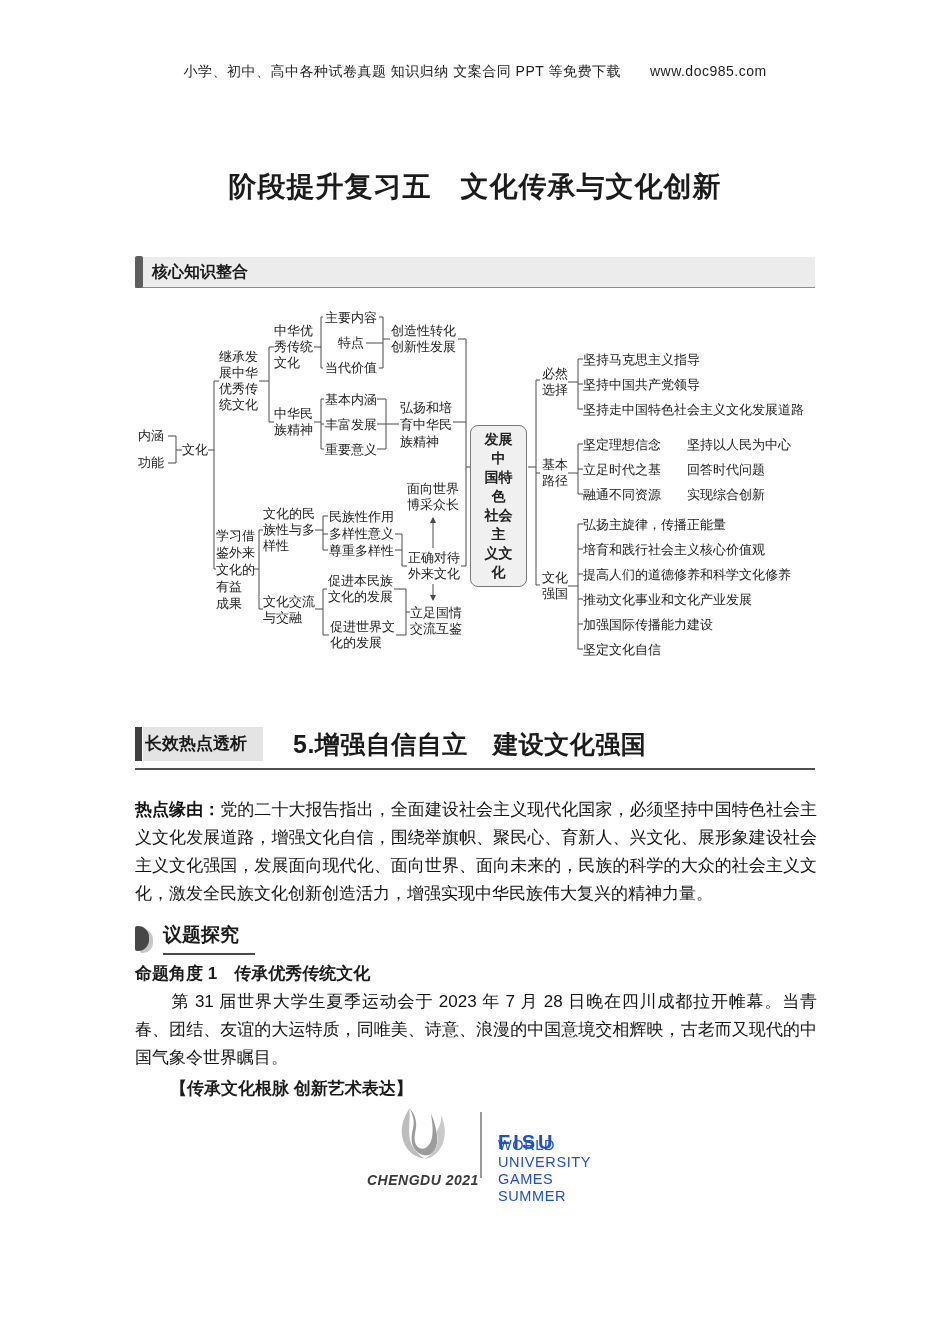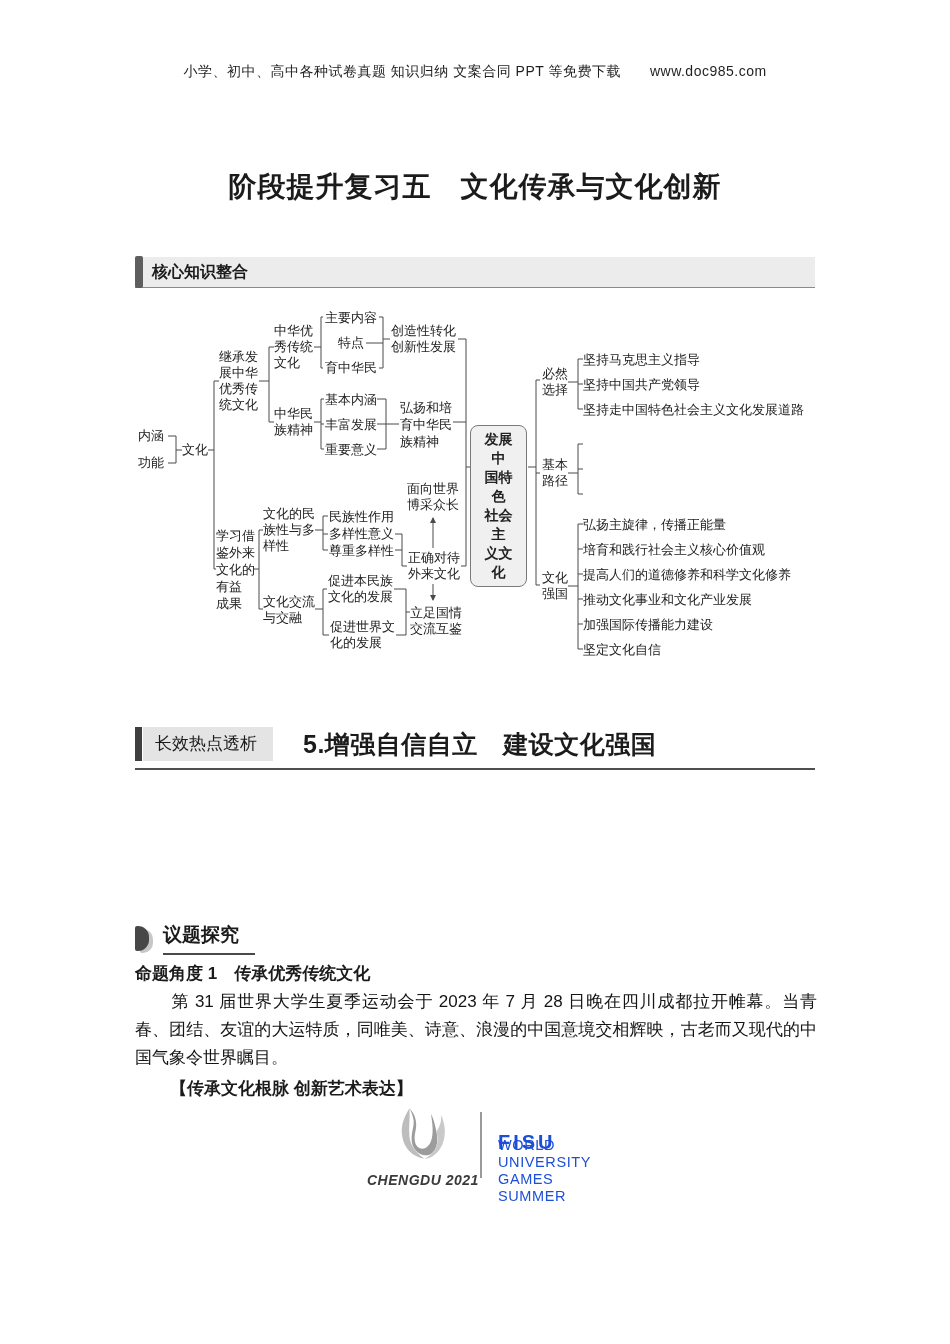--- a/index.html
+++ b/index.html
@@ -24,21 +24,21 @@
   .mm-node{position:absolute;font-size:13px;line-height:16px;white-space:pre-line;color:#222;}
   .mm-lh17{line-height:17px;}
   .mm-sp{line-height:25px;}
   .mm-center{width:56px;text-align:center;line-height:25px;}
   .mm-box{width:41px;padding:4px 7px;border:1.5px solid #7a7a7a;border-radius:8px;background:#f0f0f0;
           font-weight:bold;font-size:14px;line-height:19px;text-align:center;white-space:pre-line;}
 
   
   .hot-header{top:726px;left:135px;width:680px;height:36px;display:flex;align-items:center;}
   .hot-tab{width:7px;height:34px;background:#3f3f3f;flex:0 0 auto;}
-  .hot-label{background:#e4e4e4;padding:5px 16px 6px 12px;font-size:17px;font-weight:normal;margin-left:1px;}
+  .hot-label{background:#e4e4e4;padding:5px 16px 6px 2px;font-size:17px;font-weight:bold;margin-left:1px;}
   .hot-title{font-size:25px;font-weight:bold;margin-left:30px;letter-spacing:.5px;}
   .hot-rule{top:768px;left:135px;width:680px;height:0;border-top:2px solid #4f4f4f;}
 
   
   .para{left:135px;width:682px;font-size:17px;line-height:28px;text-align:justify;color:#141414;}
   .para b{font-weight:bold;}
   .hot-para{top:796px;}
 
   
   .inq-header{top:922px;left:135px;display:flex;align-items:center;}
@@ -110,21 +110,21 @@
     <div class="mm-node" style="left:47px;top:150px">文化</div>
     <div class="mm-node" style="left:84px;top:57px">继承发
 展中华
 优秀传
 统文化</div>
     <div class="mm-node" style="left:139px;top:31px">中华优
 秀传统
 文化</div>
     <div class="mm-node mm-center" style="left:188px;top:13px">主要内容
 特点
-育中华民</div>
+当代价值</div>
     <div class="mm-node" style="left:256px;top:31px">创造性转化
 创新性发展</div>
     <div class="mm-node" style="left:139px;top:114px">中华民
 族精神</div>
     <div class="mm-node mm-sp" style="left:190px;top:95px">基本内涵
 丰富发展
 重要意义</div>
     <div class="mm-node mm-lh17" style="left:265px;top:107px">弘扬和培
 育中华民
 族精神</div>
@@ -155,37 +155,43 @@
 国特色
 社会主
 义文化</div>
     <div class="mm-node" style="left:407px;top:74px">必然
 选择</div>
     <div class="mm-node mm-sp" style="left:448px;top:55px">坚持马克思主义指导
 坚持中国共产党领导
 坚持走中国特色社会主义文化发展道路</div>
     <div class="mm-node" style="left:407px;top:165px">基本
 路径</div>
+    <div class="mm-node mm-sp" style="left:448px;top:140px">坚定理想信念　　坚持以人民为中心
+立足时代之基　　回答时代问题
+融通不同资源　　实现综合创新</div>
     <div class="mm-node" style="left:407px;top:278px">文化
 强国</div>
     <div class="mm-node mm-sp" style="left:448px;top:220px">弘扬主旋律，传播正能量
 培育和践行社会主义核心价值观
 提高人们的道德修养和科学文化修养
 推动文化事业和文化产业发展
 加强国际传播能力建设
 坚定文化自信</div>
   </div>
 
   <div class="abs hot-header">
     <div class="hot-tab"></div>
     <div class="hot-label">长效热点透析</div>
     <div class="hot-title">5.增强自信自立　建设文化强国</div>
   </div>
   <div class="abs hot-rule"></div>
 
+  <div class="abs para hot-para">
+    <b>热点缘由：</b><span>党的二十大报告指出，全面建设社会主义现代化国家，必须坚持中国特色社会主义文化发展道路，增强文化自信，围绕举旗帜、聚民心、育新人、兴文化、展形象建设社会主义文化强国，发展面向现代化、面向世界、面向未来的，民族的科学的大众的社会主义文化，激发全民族文化创新创造活力，增强实现中华民族伟大复兴的精神力量。</span>
+  </div>
 
   <div class="abs inq-header">
     <div class="inq-marker">
       <div class="shadow"></div>
         <div class="dark"></div>
     </div>
     <div class="inq-label">议题探究</div>
   </div>
 
   <div class="abs angle-heading">命题角度 1　传承优秀传统文化</div>

